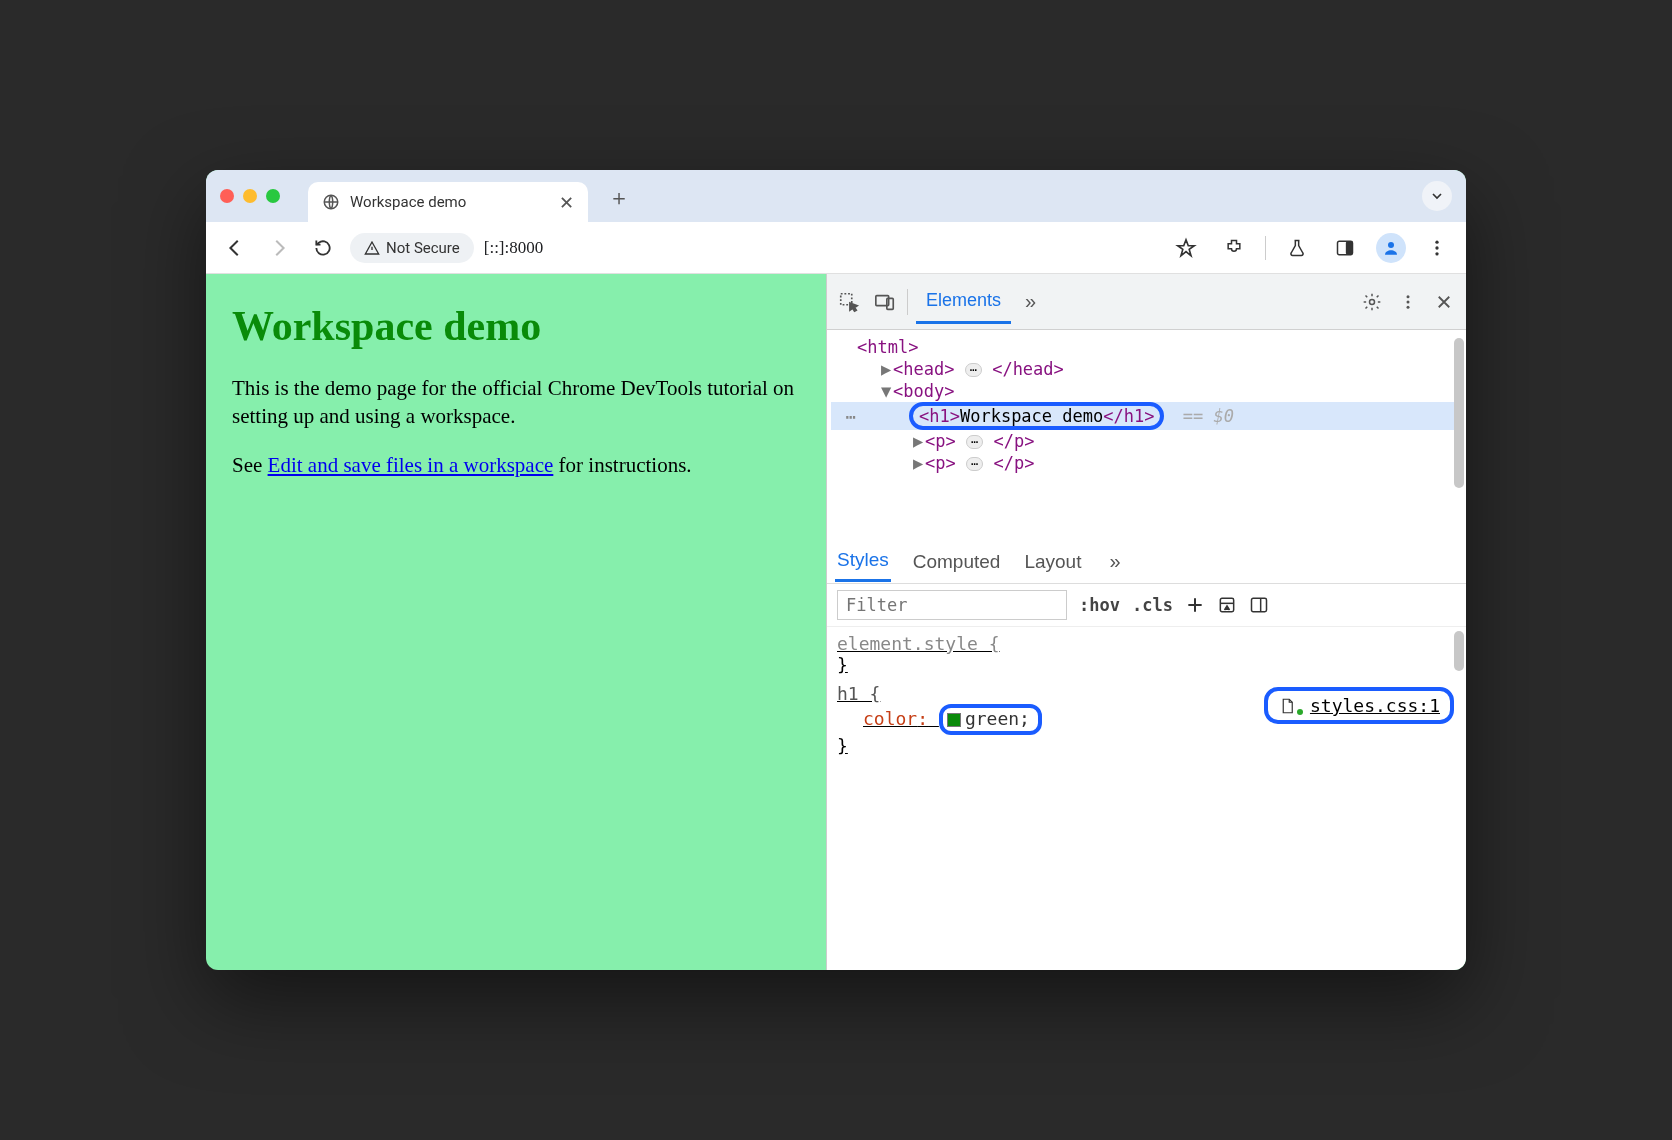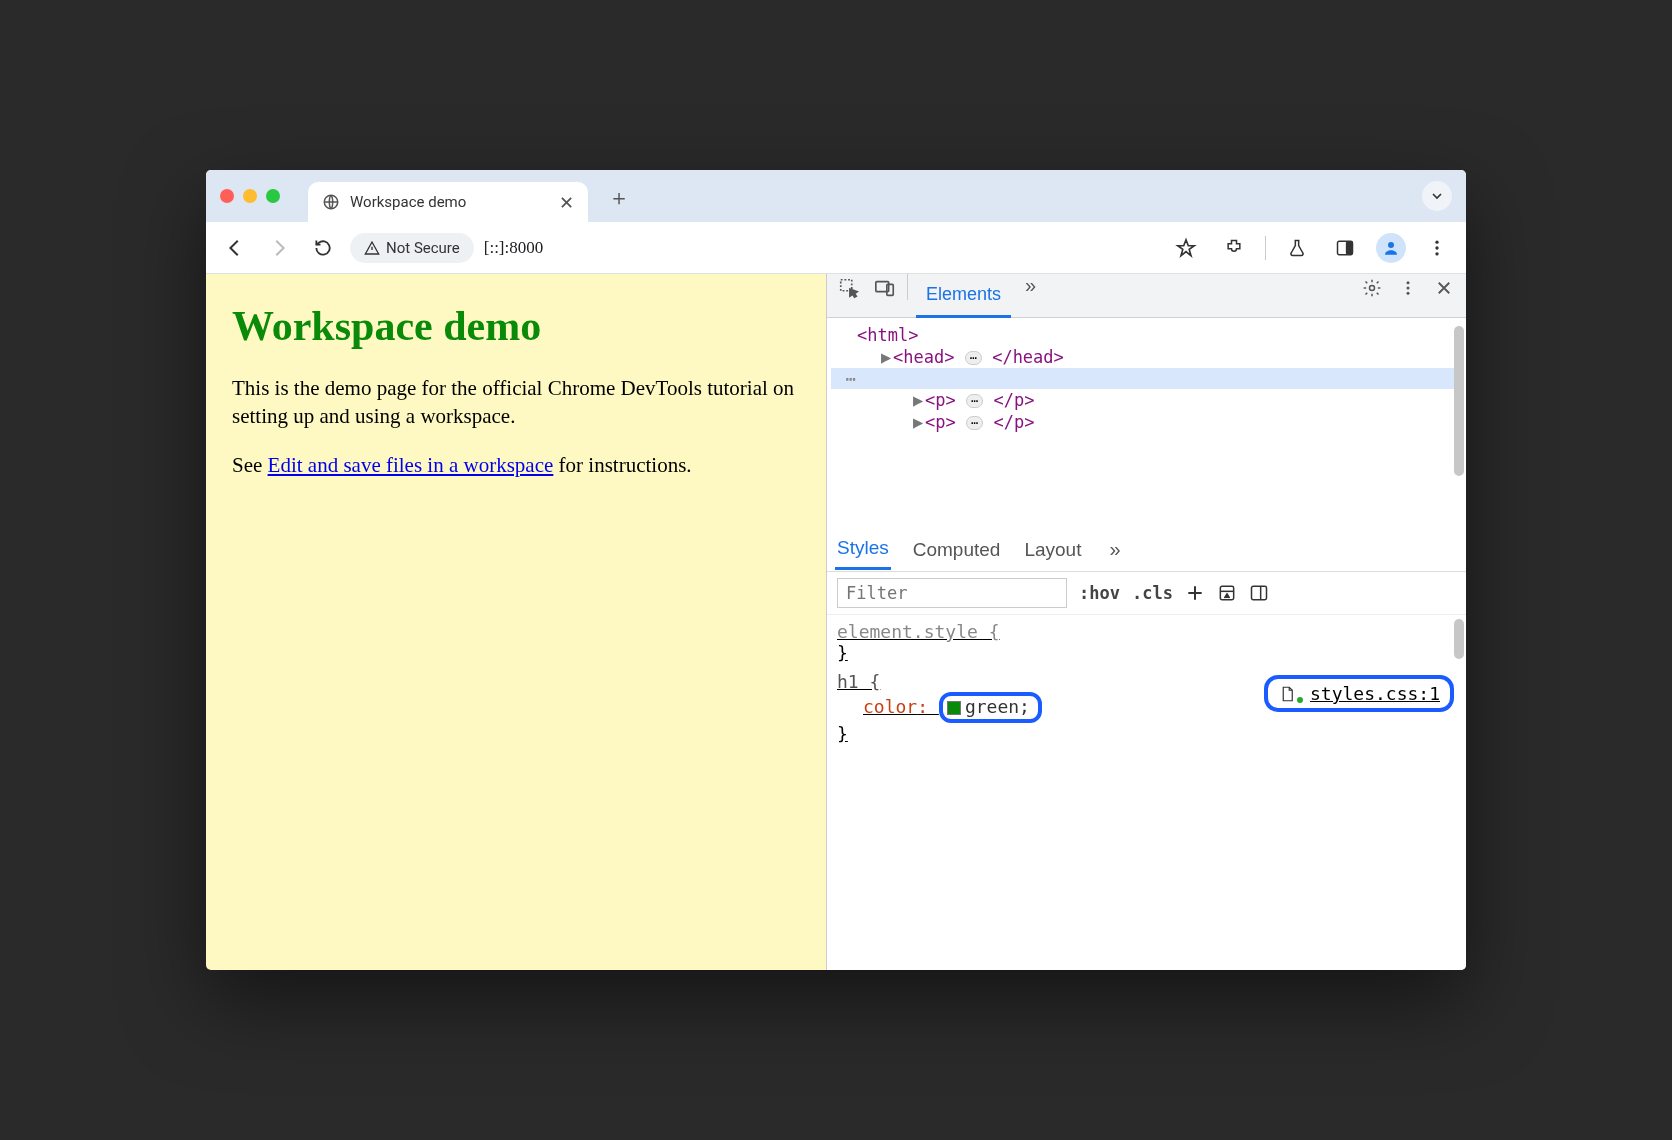--- a/index.html
+++ b/index.html
@@ -8,22 +8,22 @@
     background: #2a2a2a;
     display: flex;
     align-items: center;
     justify-content: center;
     min-height: 100vh;
     padding: 30px;
   }
   .browser-window {
     width: 1260px;
     height: 800px;
-    background: #fef9c3;
-    border-radius: 5px;
+    background: #86efac;
+    border-radius: 12px;
     overflow: hidden;
     box-shadow: 0 30px 80px rgba(0,0,0,0.5);
     display: flex;
     flex-direction: column;
   }
   
   .tab-strip {
     background: #dde6f3;
     height: 52px;
     display: flex;
@@ -122,25 +122,25 @@
   
   .devtools {
     width: 640px;
     border-left: 1px solid #ccc;
     display: flex;
     flex-direction: column;
     background: #fff;
     font-family: -apple-system, sans-serif;
   }
   .dt-tabbar {
-    height: 44px;
+    height: 56px;
     background: #f1f3f4;
     border-bottom: 1px solid #d0d0d0;
     display: flex;
-    align-items: flex-start;
+    align-items: center;
     padding: 0 8px;
     gap: 8px;
   }
   .dt-tool-icon { width: 28px; height: 28px; display: flex; align-items: center; justify-content: center; cursor: pointer; color: #555; }
   .dt-tab {
     padding: 10px 10px;
     font-size: 18px;
     color: #5a5a5a;
     cursor: pointer;
   }
@@ -429,22 +429,29 @@
         <div class="dt-tool-icon">
           <svg viewBox="0 0 24 24" width="18" height="18" fill="none" stroke="#555" stroke-width="2.4">
               <path d="M5 5l14 14M19 5L5 19"></path>
             </svg>
         </div>
       </div>
 
       <div class="dom-panel">
         <div class="dom-line dom-indent-1"><span class="tag">&lt;html&gt;</span></div>
         <div class="dom-line dom-indent-2"><span class="caret">▶</span><span class="tag">&lt;head&gt;</span> <span class="ellipsis-pill">⋯</span> <span class="tag">&lt;/head&gt;</span></div>
+        <div class="dom-line dom-indent-2"><span class="caret">▼</span><span class="tag">&lt;body&gt;</span></div>
         <div class="dom-selected">
           <span class="dom-selected-prefix">⋯</span>
+          <span class="dom-selected-content">
+            <span class="dom-hl">
+              <span class="tag">&lt;h1&gt;</span><span class="txt">Workspace demo</span><span class="tag">&lt;/h1&gt;</span>
+            </span>
+            <span class="eq-zero">== $0</span>
+          </span>
         </div>
         <div class="dom-line dom-indent-3"><span class="caret">▶</span><span class="tag">&lt;p&gt;</span> <span class="ellipsis-pill">⋯</span> <span class="tag">&lt;/p&gt;</span></div>
         <div class="dom-line dom-indent-3"><span class="caret">▶</span><span class="tag">&lt;p&gt;</span> <span class="ellipsis-pill">⋯</span> <span class="tag">&lt;/p&gt;</span></div>
         <div class="dom-scrollbar"></div>
       </div>
 
 
       <div class="styles-tabbar">
         <div class="styles-tab active">Styles</div>
         <div class="styles-tab">Computed</div>

